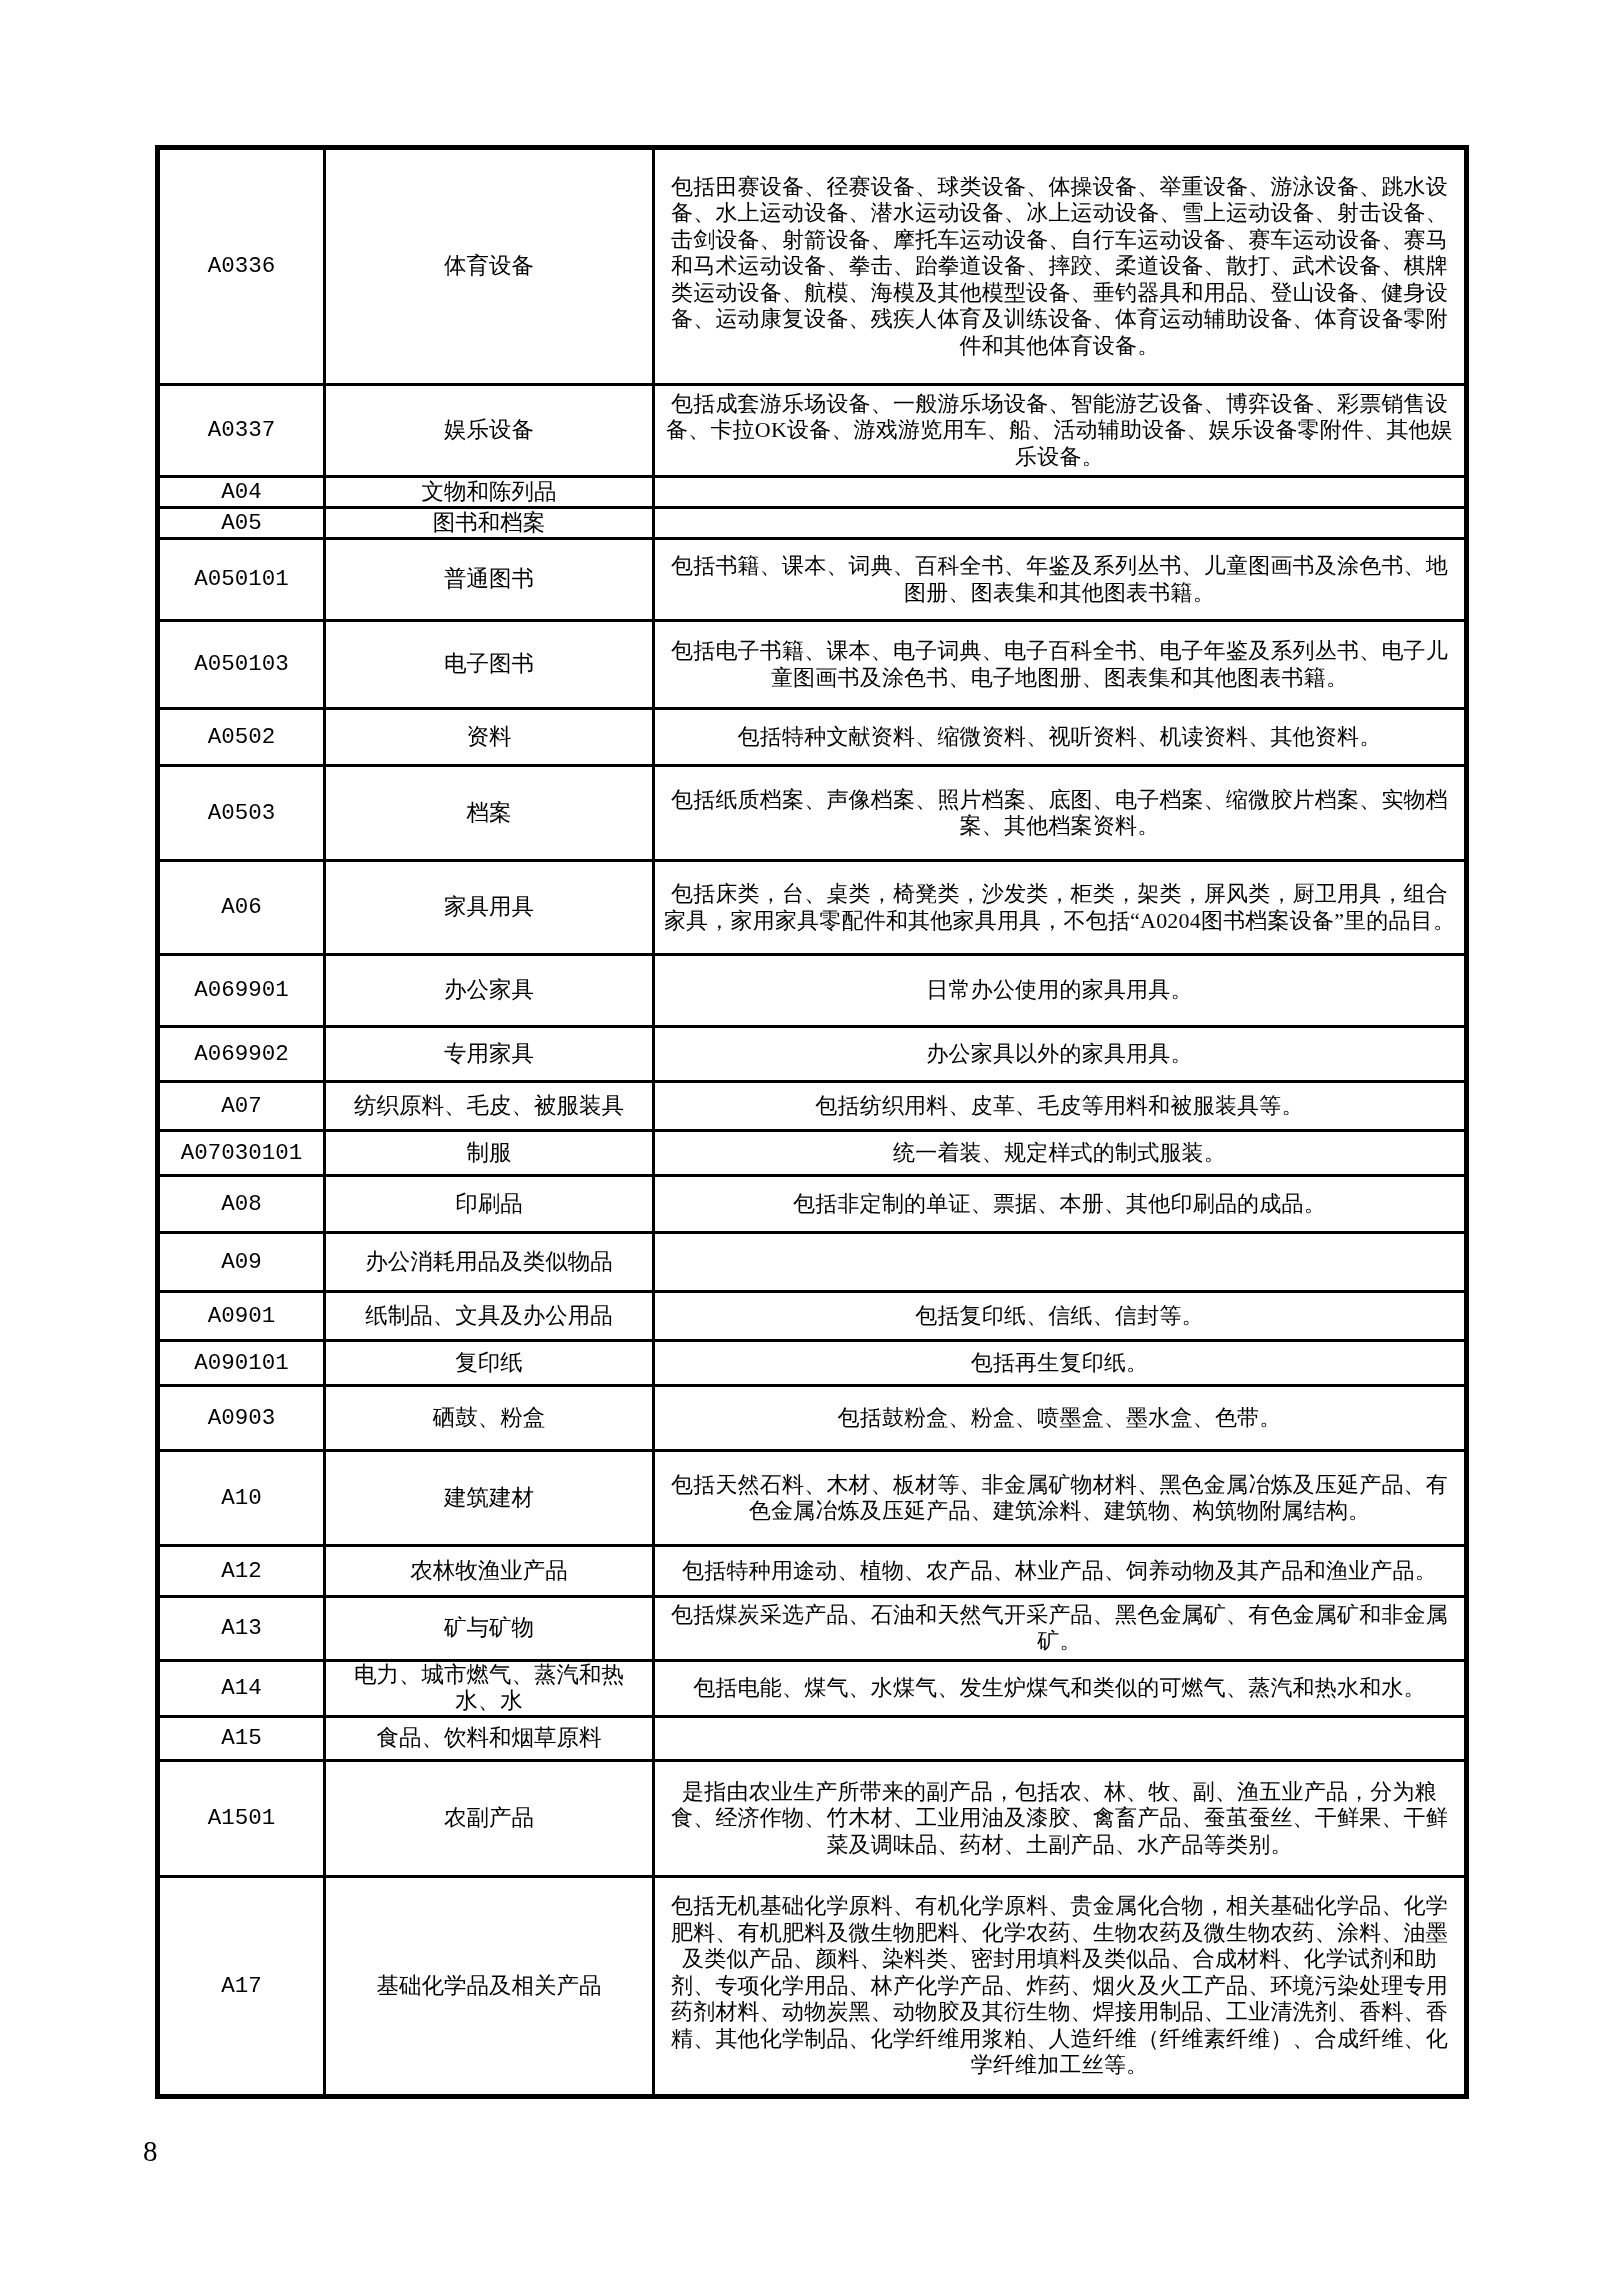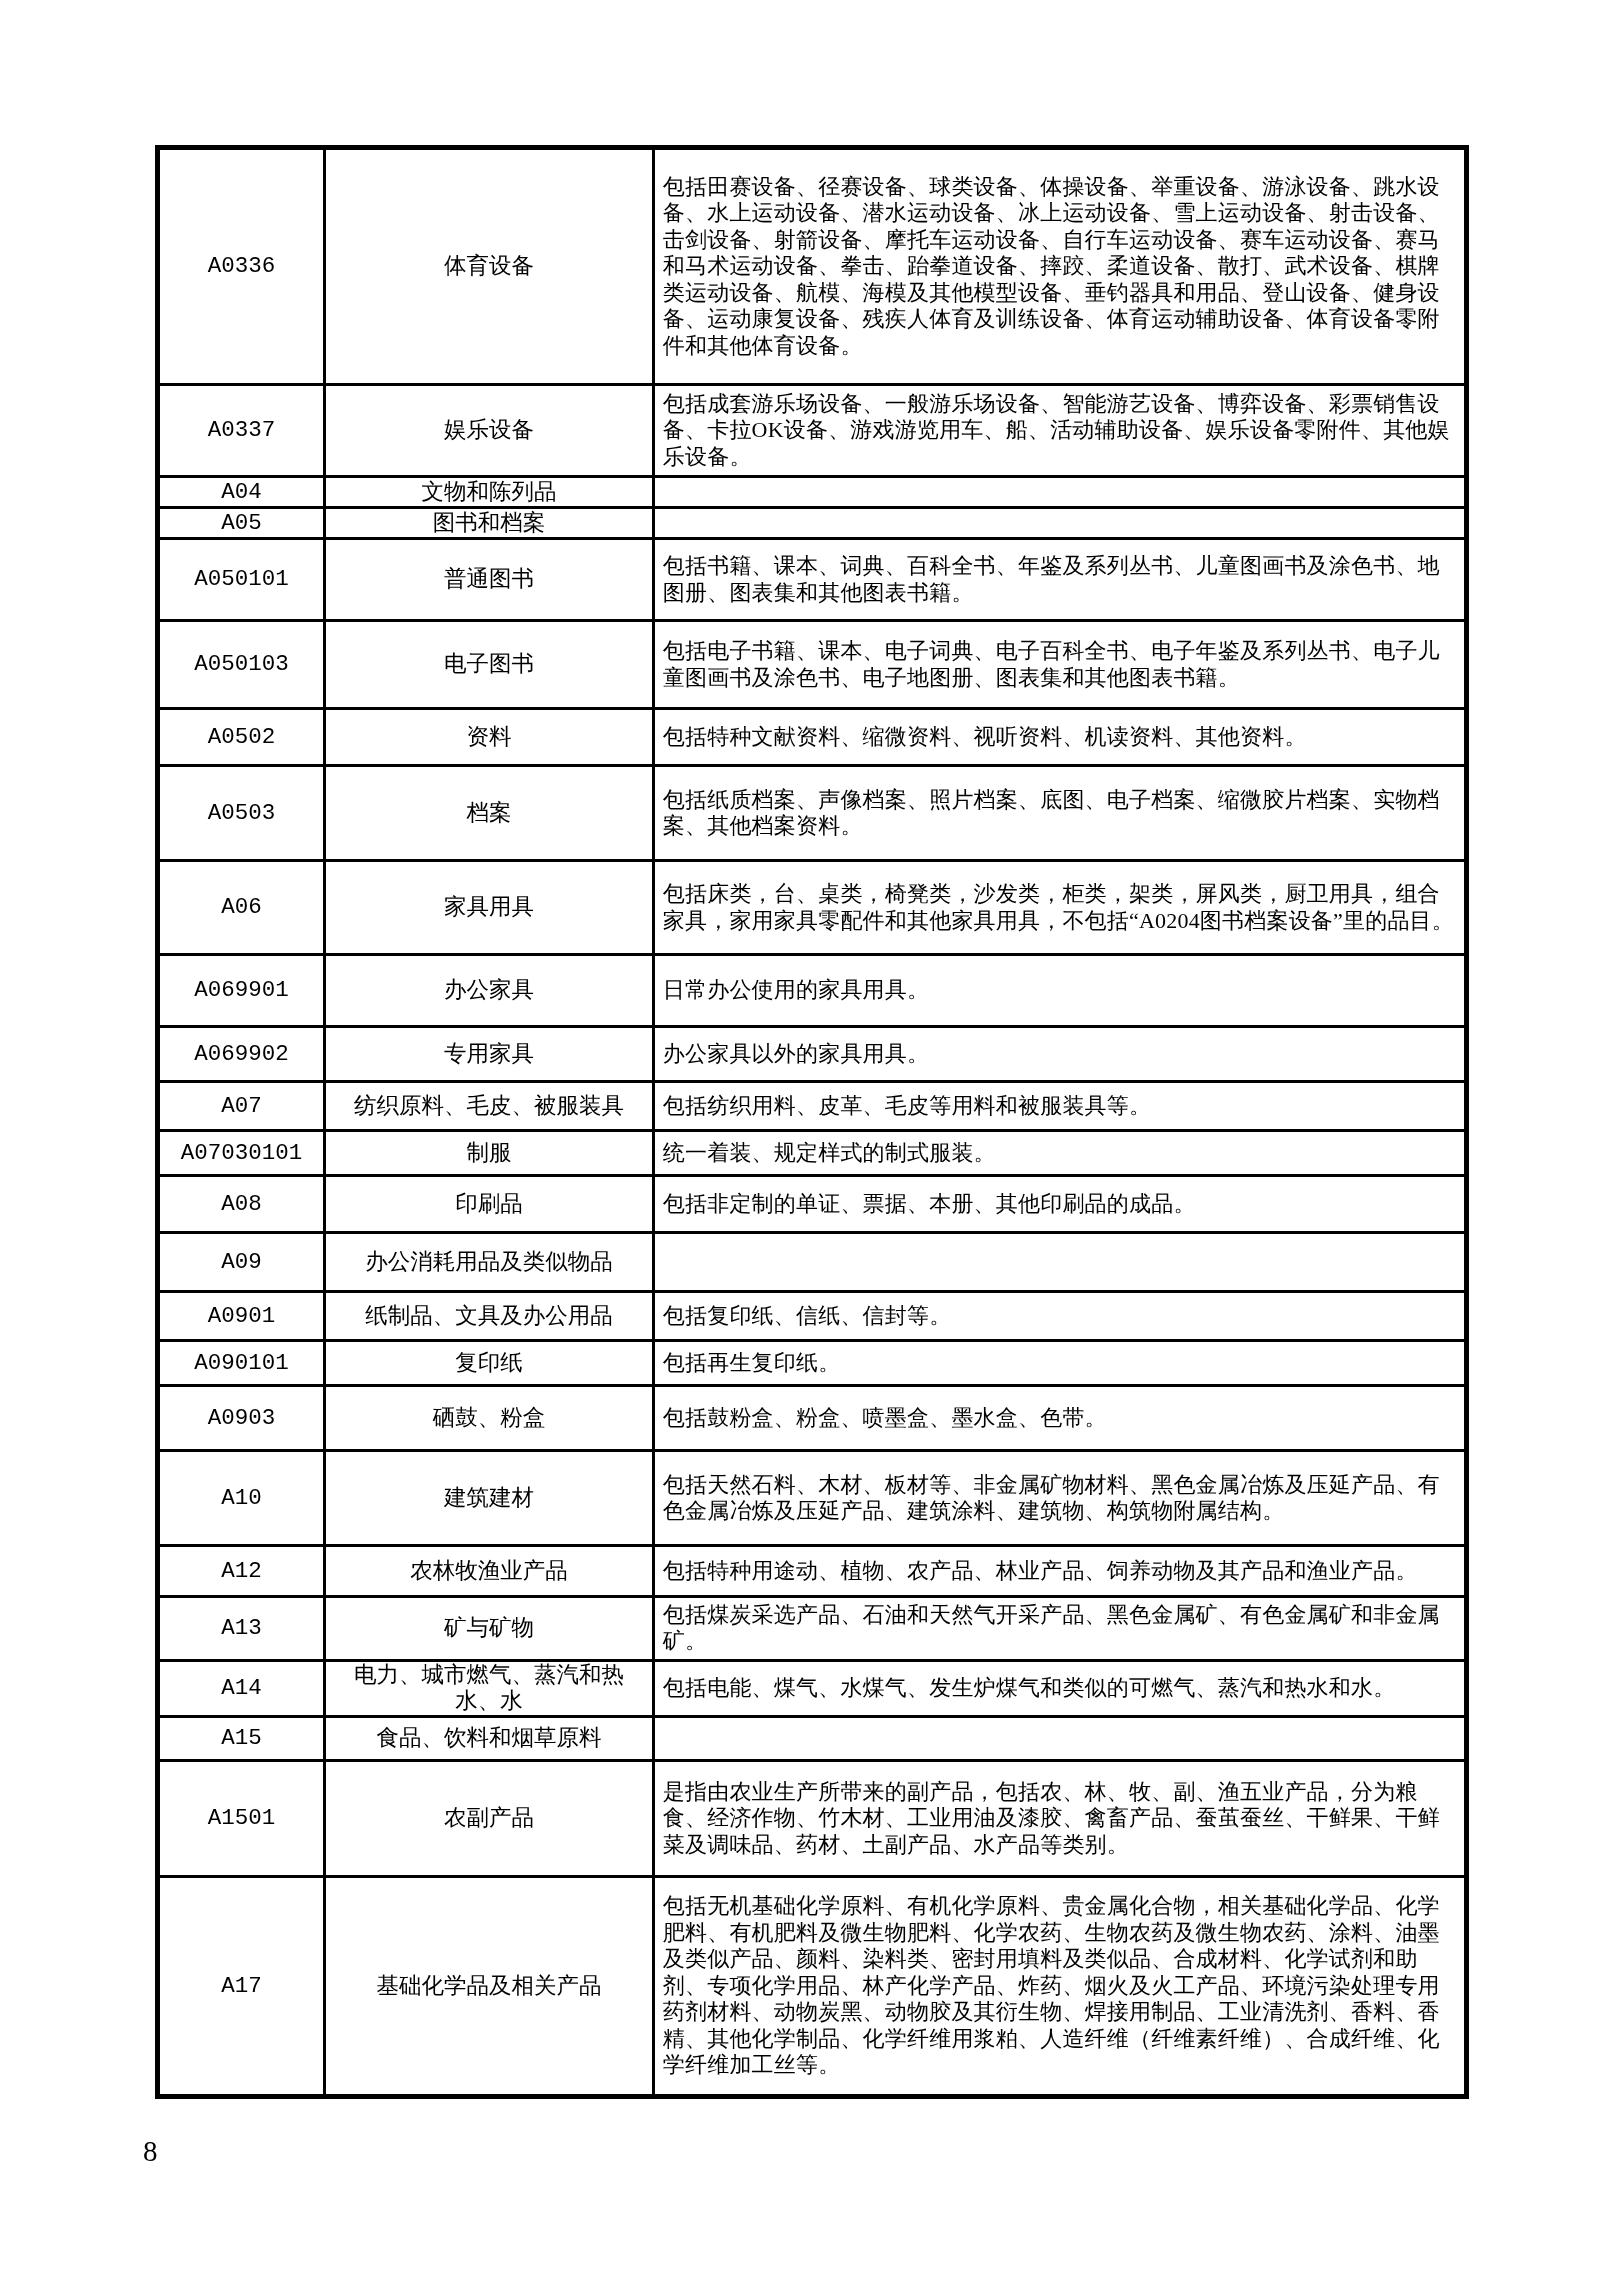--- a/index.html
+++ b/index.html
@@ -37,21 +37,21 @@
     font-family: Liberation Mono, monospace;
   }
   .cell-name {
     text-align: center;
     font-size: 22.5px;
     line-height: 26.5px;
     padding: 0 5.9px;
     margin-left: 8px;
   }
   .cell-desc {
-    text-align: left;
+    text-align: center;
     font-size: 22px;
     line-height: 26.5px;
     padding: 3.9px 7.8px;
     letter-spacing: 0.2px;
   }
   .page-num {
     position: absolute;
     left: 143px;
     top: 2135px;
     font-size: 29px;

